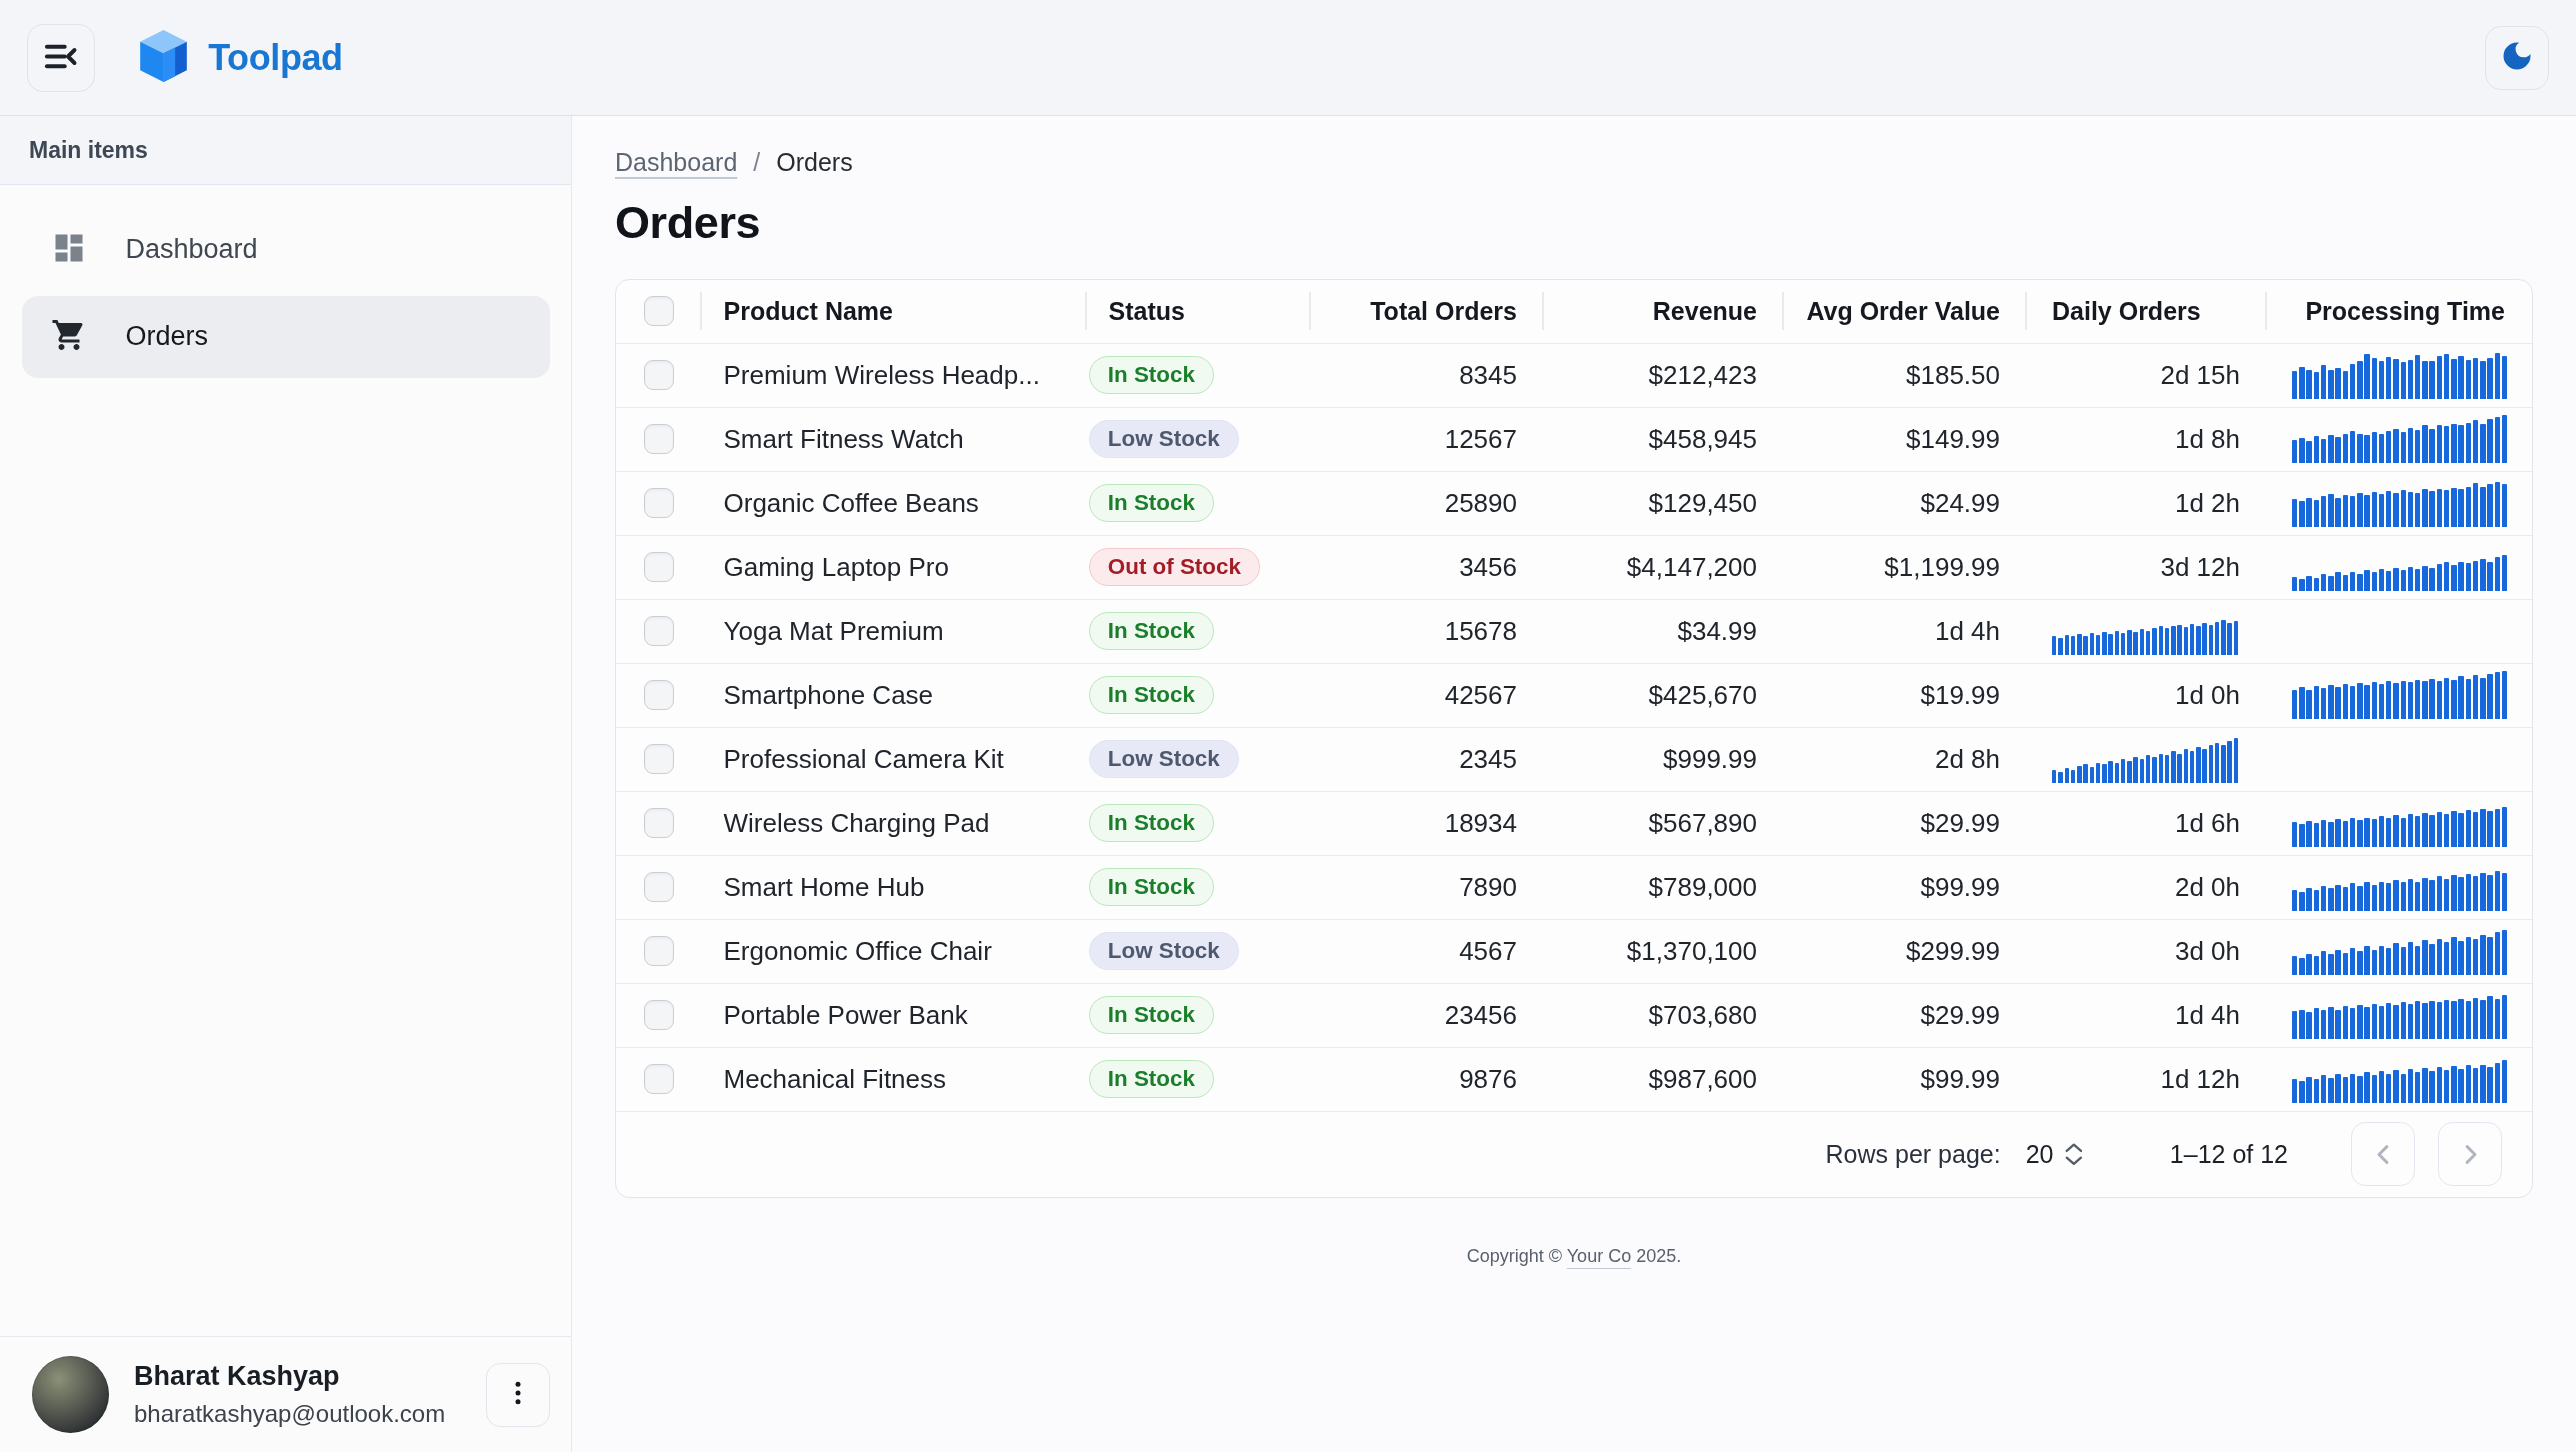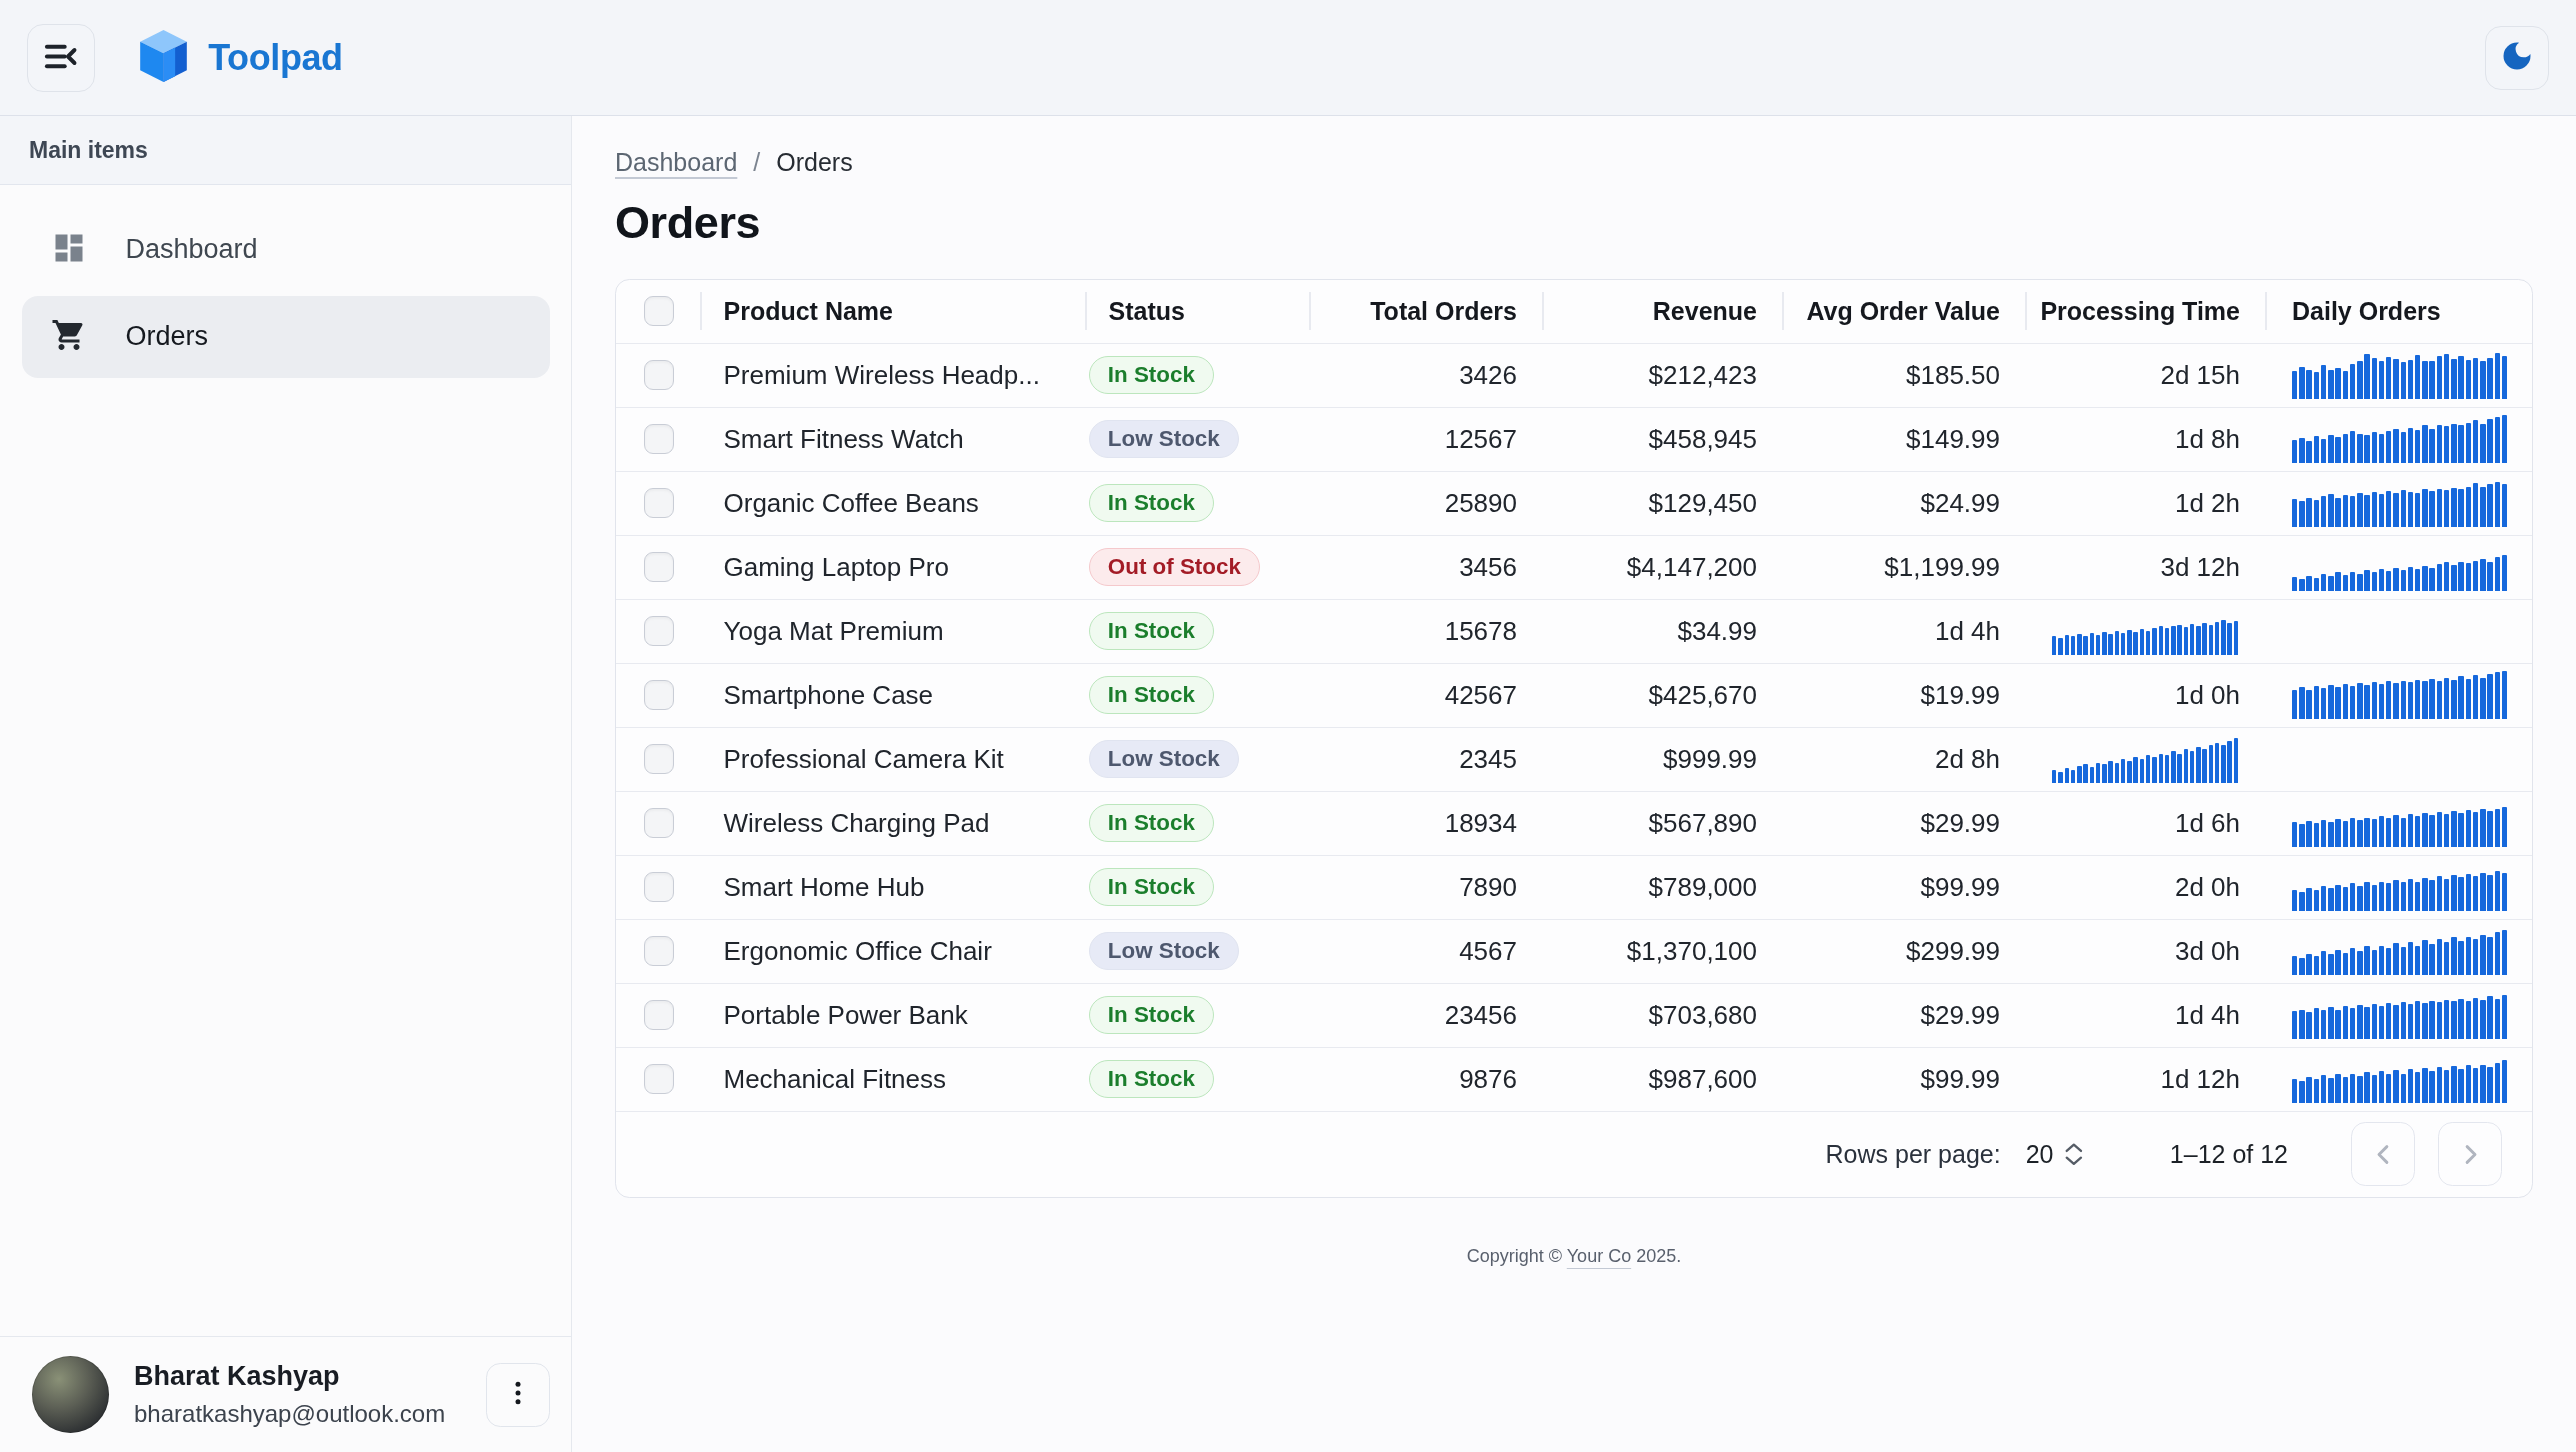--- a/index.html
+++ b/index.html
@@ -182,34 +182,34 @@
   <div class="card">
     <div class="tr thead">
       <div class="th th-check" style="display:flex;align-items:center;justify-content:center;position:relative;">
         <span class="checkbox"></span>
       </div>
       <div class="th th-left">Product Name</div>
       <div class="th th-left">Status</div>
       <div class="th th-right">Total Orders</div>
       <div class="th th-right">Revenue</div>
       <div class="th th-right">Avg Order Value</div>
+      <div class="th" style="padding-left:25px;">Daily Orders</div>
       <div class="th th-right">Processing Time</div>
-      <div class="th" style="padding-left:25px;">Daily Orders</div>
     </div>
 
     <div id="tbody">
   <div class="tr">
     <div class="td td-check">
             <span class="checkbox"></span>
           </div>
     <div class="td td-name">Premium Wireless Headp...</div>
     <div class="td td-status">
             <span class="chip in-stock">In Stock</span>
           </div>
-    <div class="td td-num">3426</div>
+    <div class="td td-num">8345</div>
     <div class="td td-num">$212,423</div>
     <div class="td td-num">$185.50</div>
     <div class="td td-num">2d 15h</div>
     <div class="td td-spark">
             <div class="spark">
               <div class="bar" style="height: 28px; background: rgb(22, 104, 220);"></div>
               <div class="bar" style="height: 32px; background: rgb(22, 104, 220);"></div>
               <div class="bar" style="height: 29.5px; background: rgb(22, 104, 220);"></div>
               <div class="bar" style="height: 27px; background: rgb(22, 104, 220);"></div>
               <div class="bar" style="height: 34px; background: rgb(22, 104, 220);"></div>

